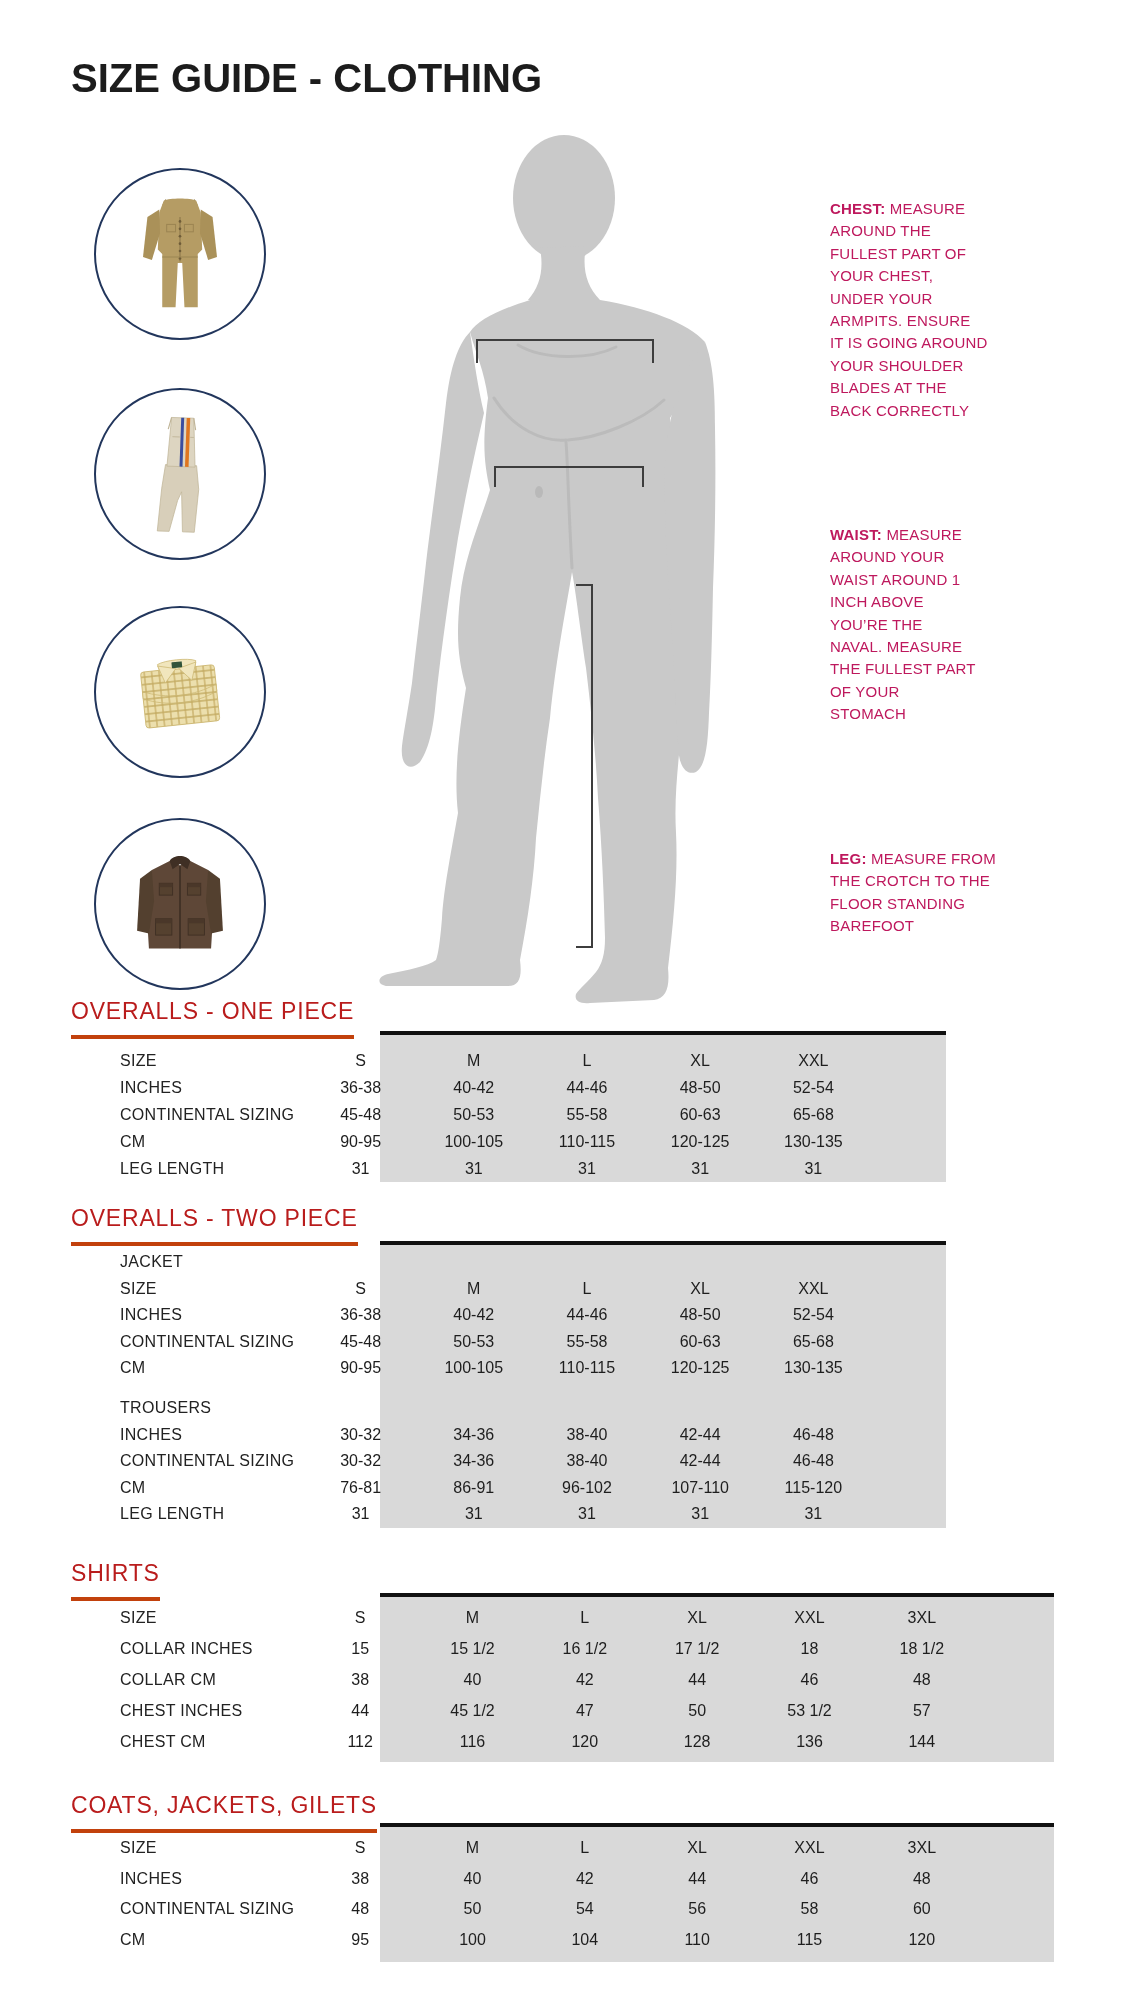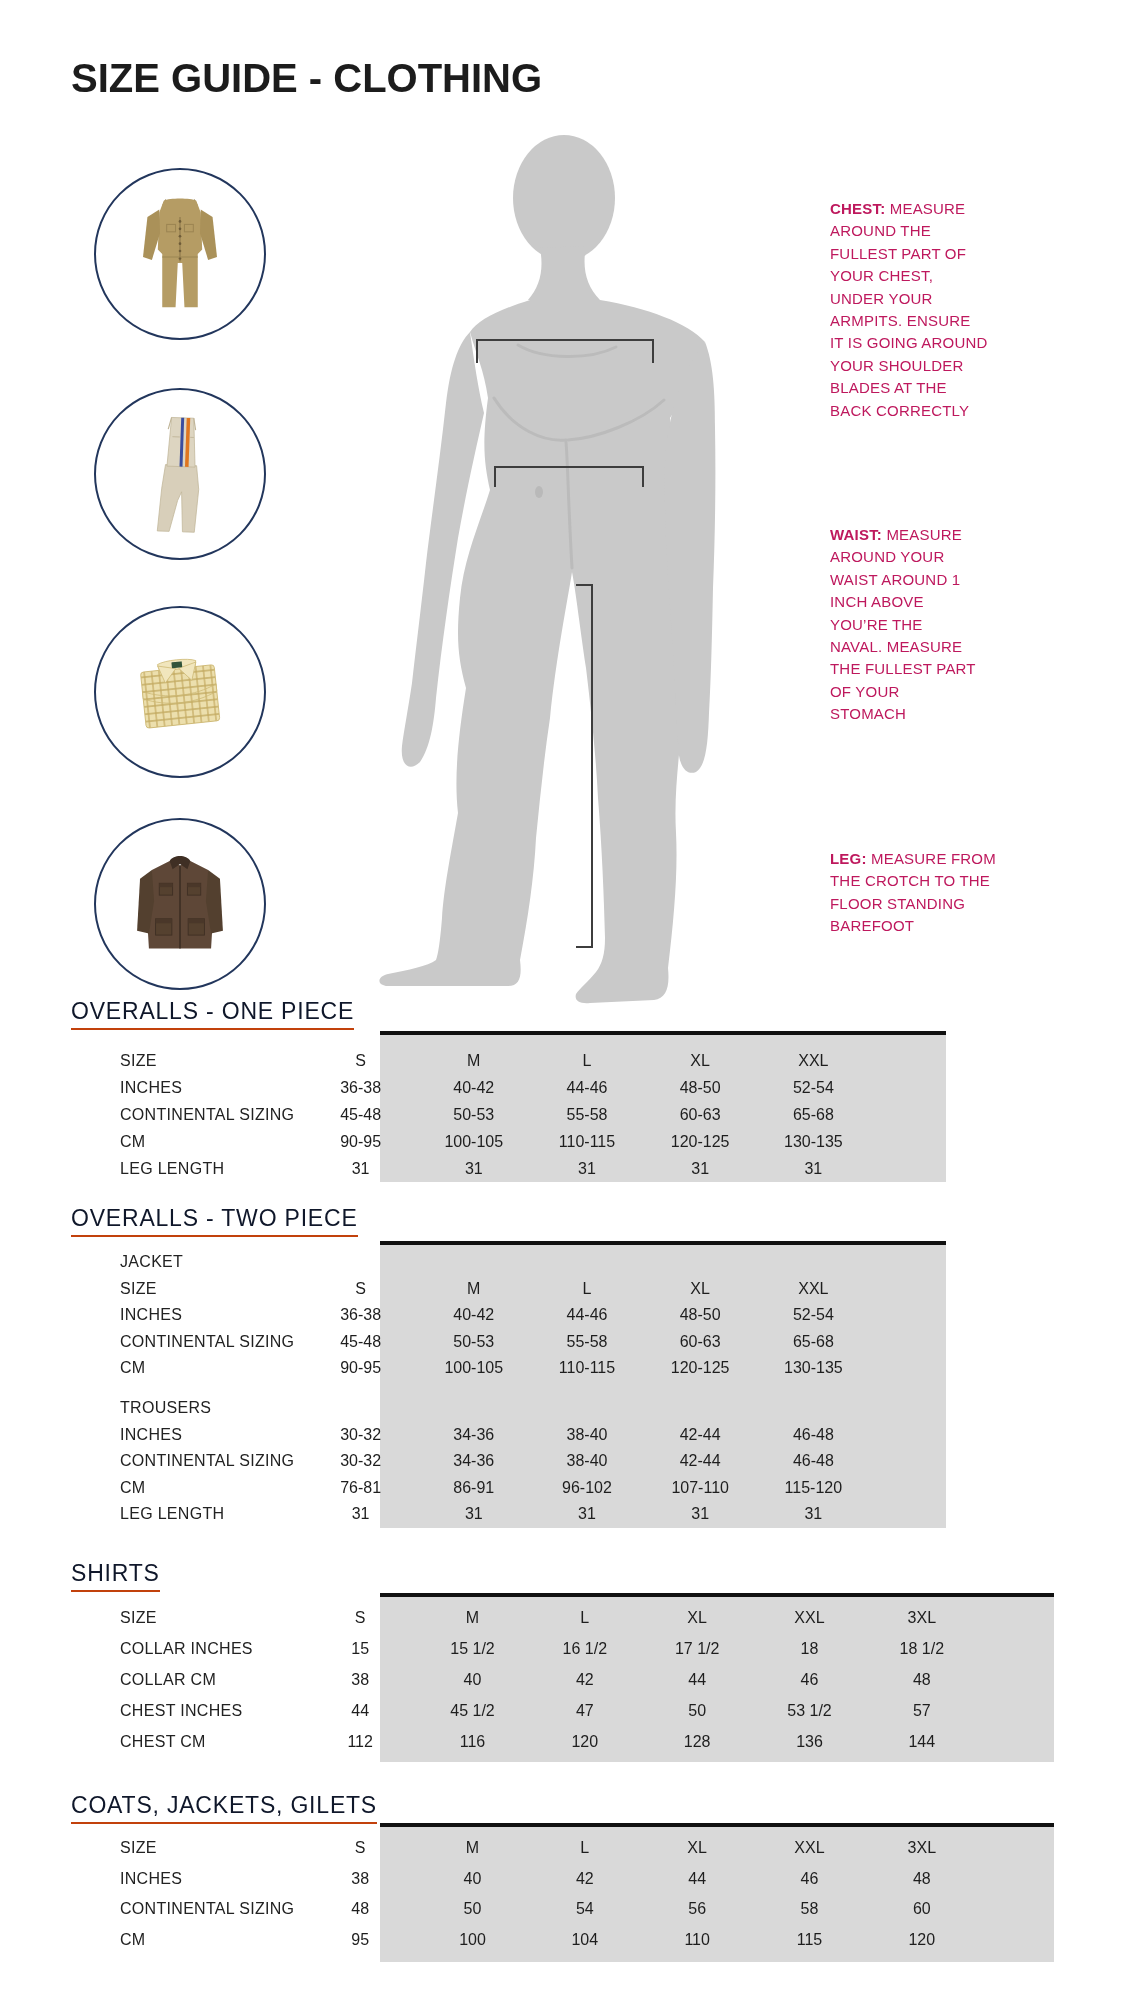--- a/index.html
+++ b/index.html
@@ -33,21 +33,21 @@
   
   .note{position:absolute;left:830px;font-size:15px;line-height:22.4px;letter-spacing:0.2px;color:#be185d;}
   .note b{font-weight:700;}
   .n-chest{top:198px;width:158px;}
   .n-waist{top:505px;width:146px;margin-top:19px;}
   .n-leg{top:800px;width:166px;margin-top:48px;}
 
   
   .tblsec{position:absolute;left:0;width:1126px;}
   .tblsec h2{position:absolute;left:71px;top:0;font-size:23px;font-weight:400;letter-spacing:0.8px;
-    color:#0f172a;border-bottom:2px solid #c2410c;padding-bottom:3px;white-space:nowrap;}
+    color:#b91c1c;border-bottom:4px solid #c2410c;padding-bottom:10px;white-space:nowrap;}
   .band{position:absolute;left:380px;background:var(--table-bg);border-top:4px solid var(--table-border);}
   .band5{width:566px;}
   .band6{width:674px;}
   .rows{position:absolute;left:0;width:1126px;}
   .trow{display:flex;height:var(--rh);align-items:center;}
   .lbl{width:304px;padding-left:120px;font-size:16px;letter-spacing:0.3px;color:#222;white-space:nowrap;}
   .cell{text-align:center;font-size:16px;color:#1e1e1e;}
   .c5{width:113.2px;}
   .c6{width:112.33px;}
 </style>

